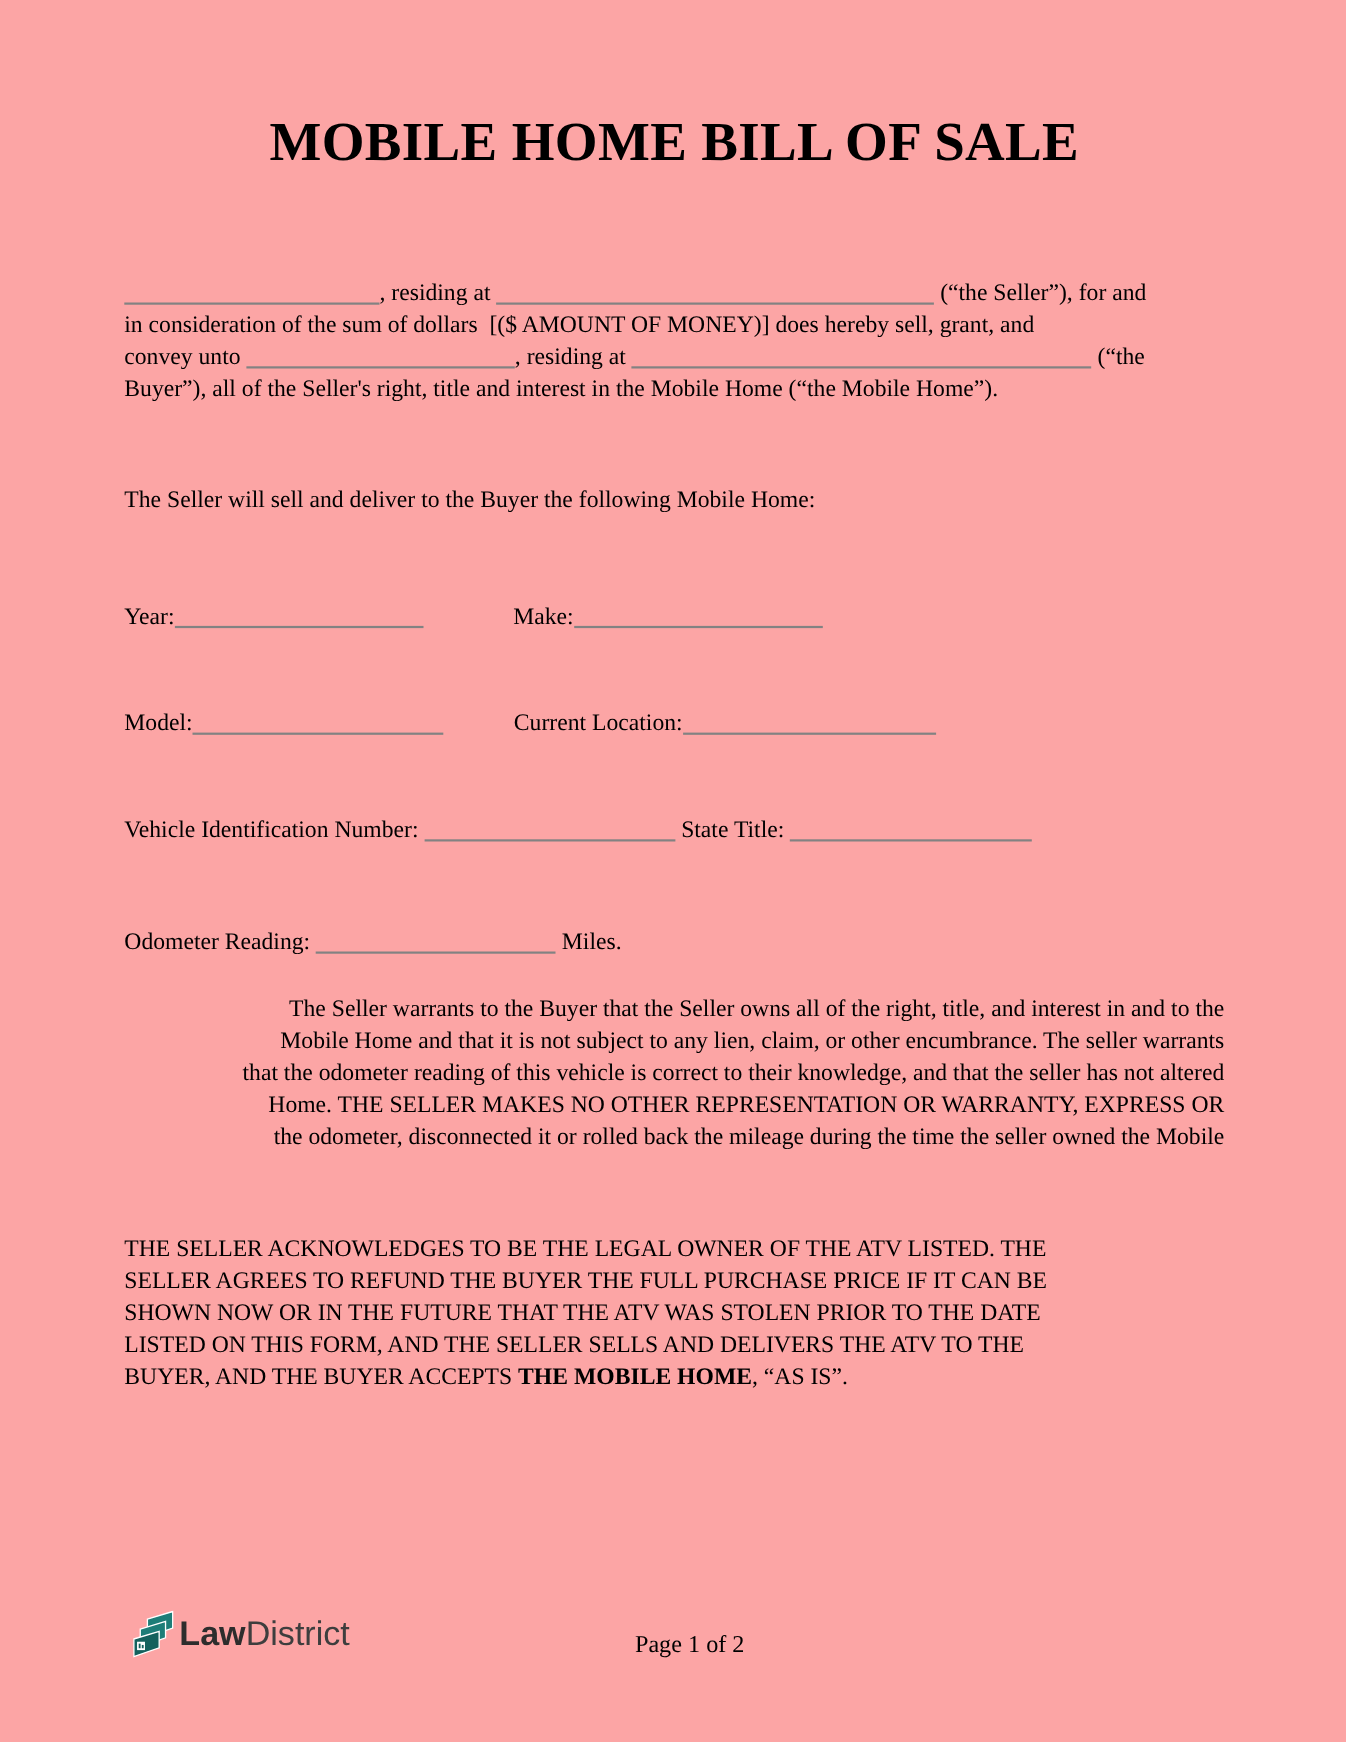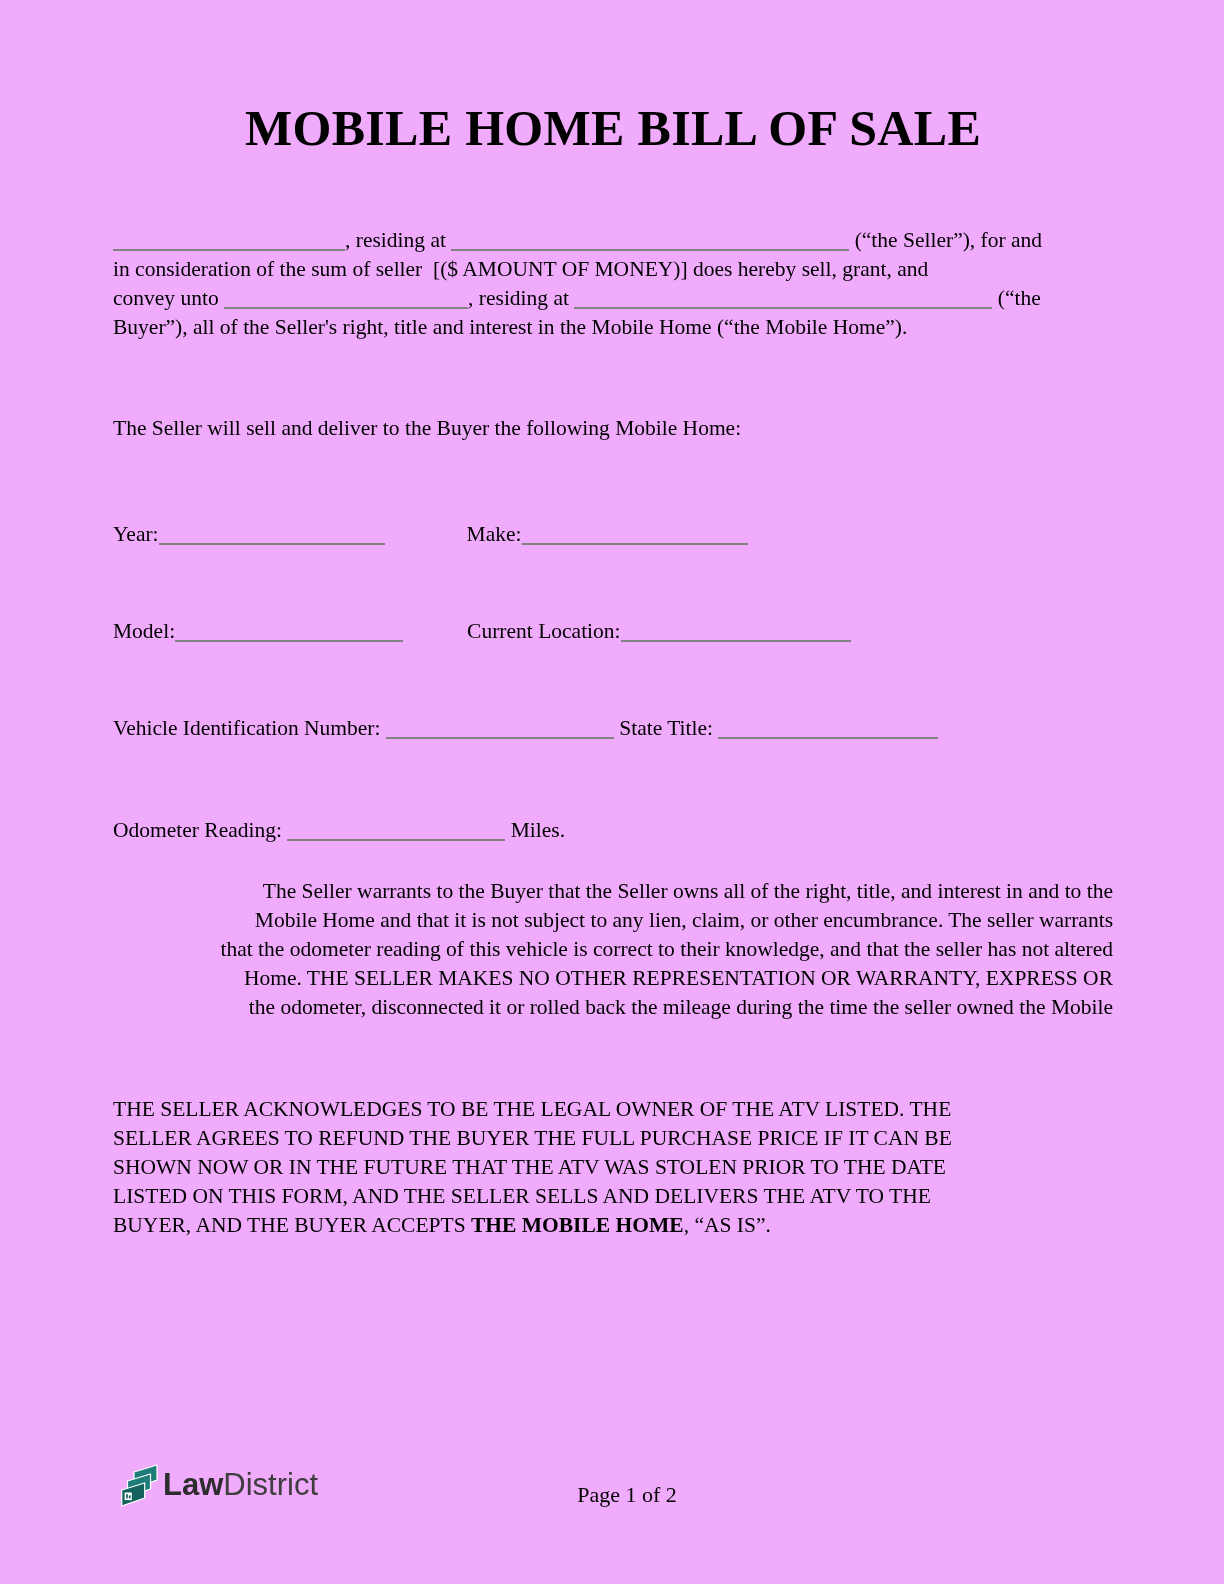--- a/index.html
+++ b/index.html
@@ -1,20 +1,20 @@
 <!DOCTYPE html>
 <html><head>
 <meta charset="utf-8">
 <style>
   html,body{margin:0;padding:0;background:#ffffff;}
   .page{
     position:relative;
     width:1224px;height:1584px;
     margin:0 auto;
-    background:#f0abfc;
+    background:#fca5a5;
     font-family:"Liberation Serif", serif;
     font-size:21.5px;
     line-height:29px;
     color:#000;
     overflow:hidden;
   }
   .content{position:absolute;left:113px;top:0;width:1000px;}
   .doc-title{
     margin:99px 0 0 0;
     text-align:center;
@@ -25,21 +25,21 @@
     white-space:nowrap;
   }
   .tline{white-space:pre;}
   .bl{
     display:inline-block;
     border-bottom:2px solid #828282;
     vertical-align:-4px;
   }
   .gap{display:inline-block;}
   .b{font-weight:700;}
-  .intro{margin-top:69px;}
+  .intro{margin-top:95px;}
   .deliver{margin-top:72px;}
   .row-year{margin-top:77px;}
   .row-model{margin-top:68px;}
   .row-vin{margin-top:68px;}
   .row-odo{margin-top:73px;}
   .warranty{margin-top:32px;text-align:right;}
   .acknowledge{margin-top:73px;}
   .footer{position:absolute;left:0;top:1460px;width:100%;height:80px;margin-left:15px;}
   .logo{position:absolute;left:106px;top:2px;display:flex;align-items:flex-end;}
   .logo svg{display:block;margin-right:5px;}
@@ -61,21 +61,21 @@
 </head>
 <body>
 
 <div class="page">
   <div class="content">
 
     <h1 class="doc-title">MOBILE HOME BILL OF SALE</h1>
 
     <div class="intro">
         <div class="tline"><span class="bl" style="width: 232px;"></span><span>, residing at </span><span class="bl" style="width: 398px;"></span><span> (“the Seller”), for and</span></div>
-        <div class="tline"><span>in consideration of the sum of seller  [($ AMOUNT OF MONEY)] does hereby sell, grant, and</span></div>
+        <div class="tline"><span>in consideration of the sum of dollars  [($ AMOUNT OF MONEY)] does hereby sell, grant, and</span></div>
         <div class="tline"><span>convey unto </span><span class="bl" style="width: 244px;"></span><span>, residing at </span><span class="bl" style="width: 418px;"></span><span> (“the</span></div>
         <div class="tline"><span>Buyer”), all of the Seller's right, title and interest in the Mobile Home (“the Mobile Home”).</span></div>
       </div>
 
     <div class="deliver tline">The Seller will sell and deliver to the Buyer the following Mobile Home:</div>
 
     <div class="row-year">
         <div class="tline"><span>Year:</span><span class="bl" style="width: 226px;"></span><span class="gap" style="width: 82px;"></span><span>Make:</span><span class="bl" style="width: 226px;"></span></div>
       </div>
 

